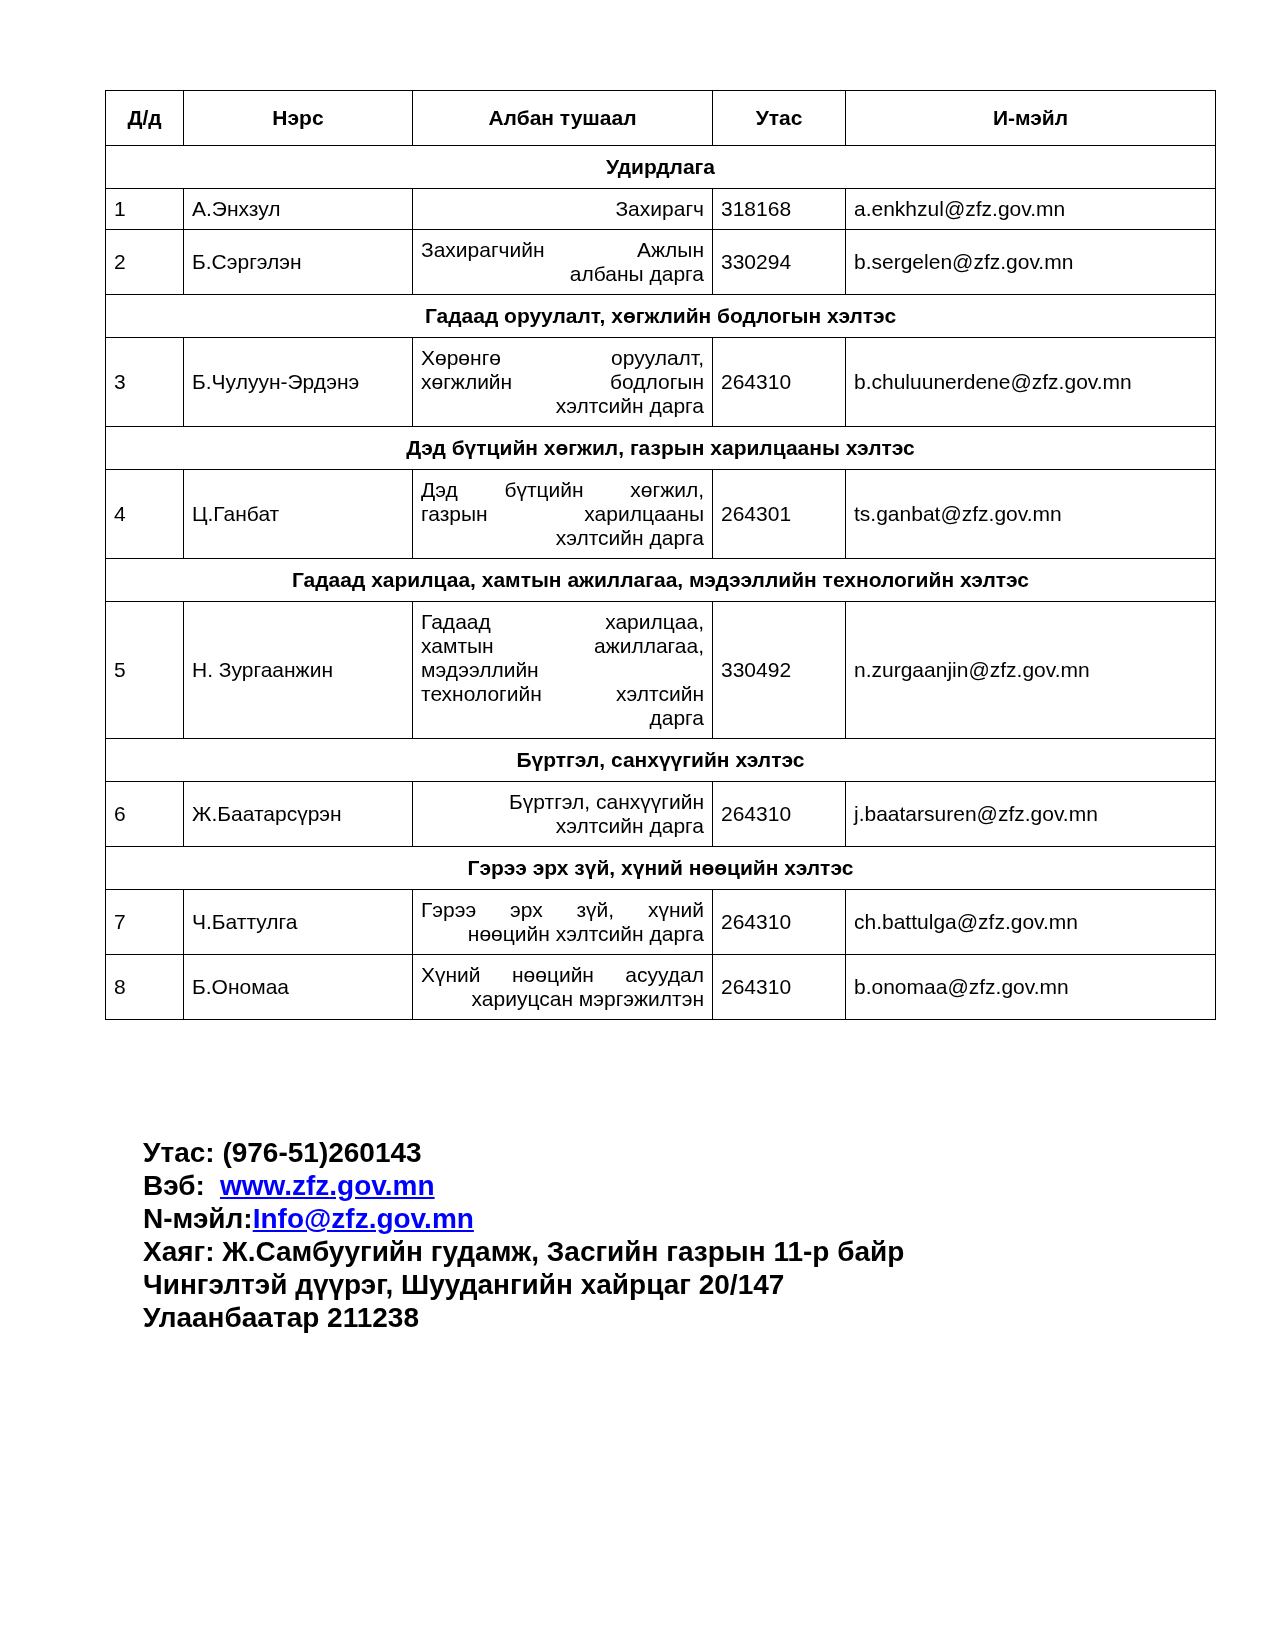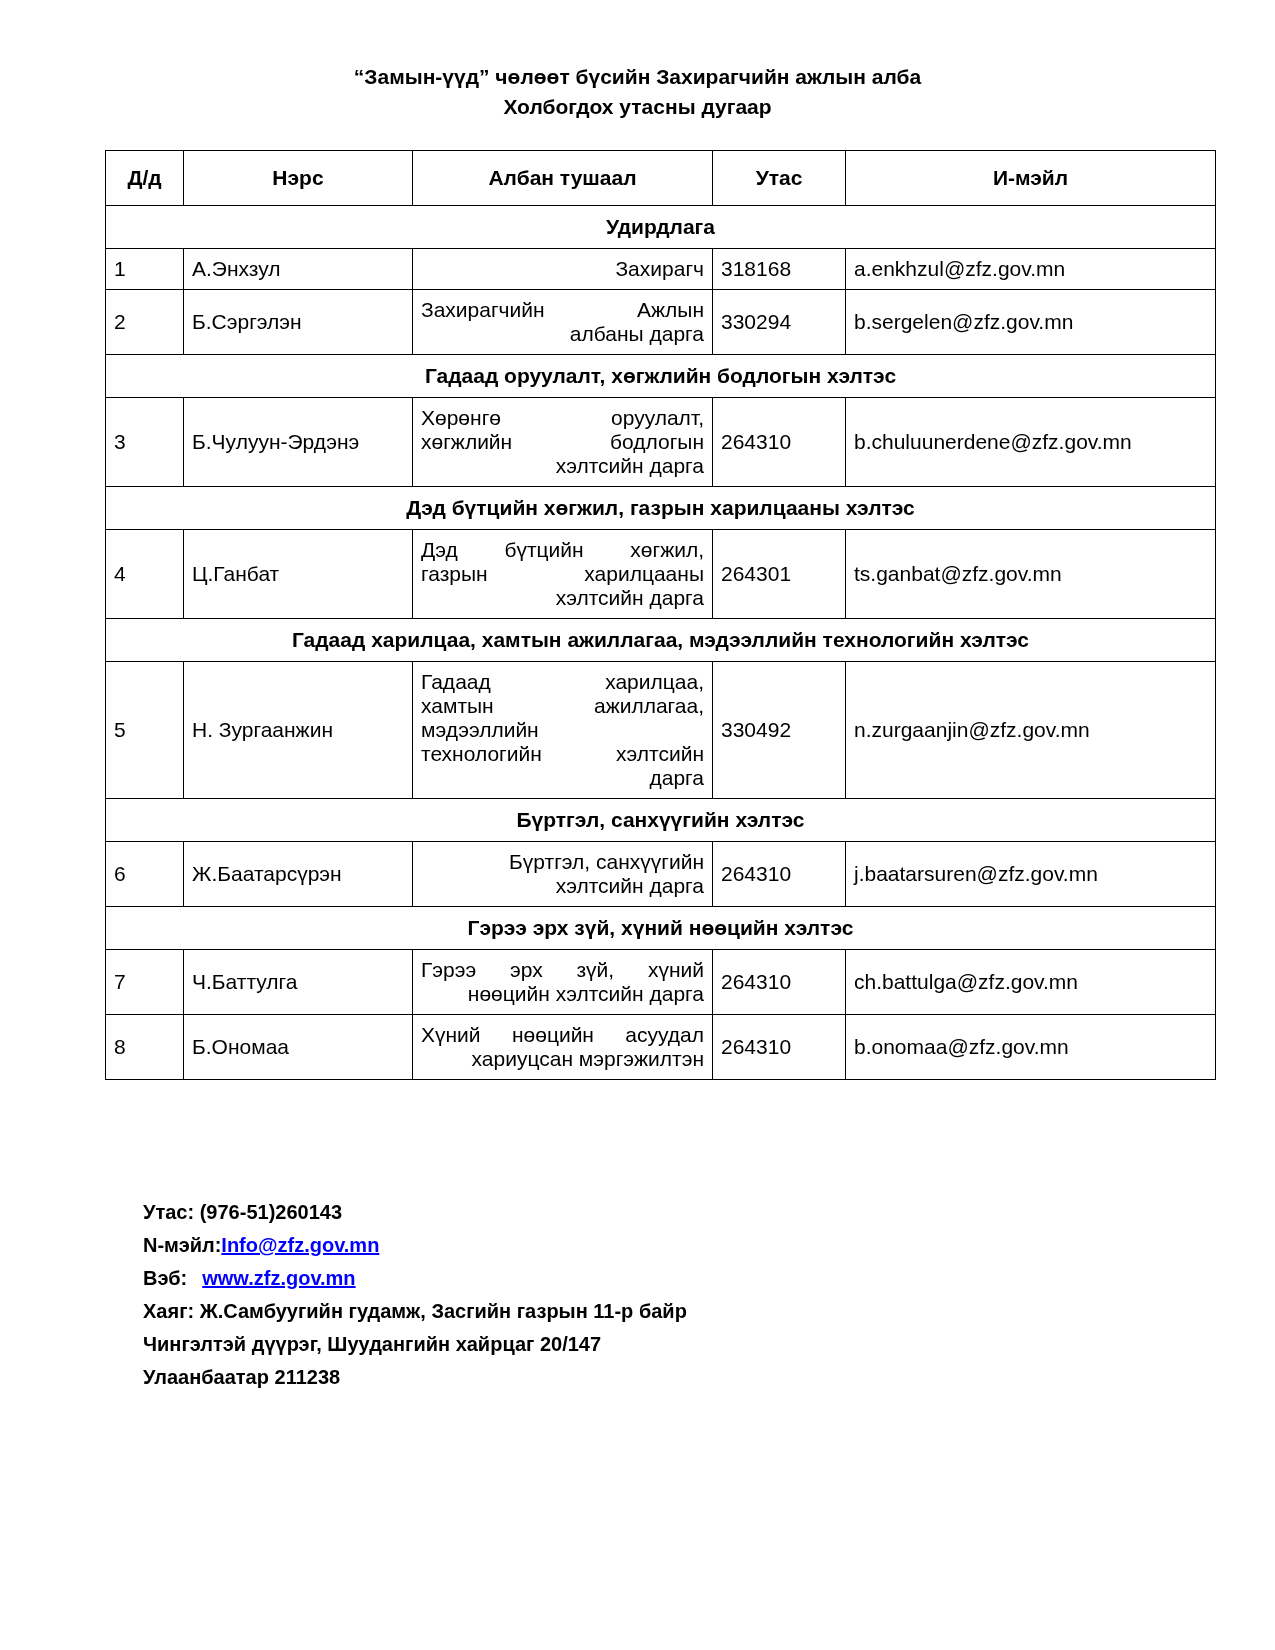--- a/index.html
+++ b/index.html
@@ -53,39 +53,35 @@
   td.ph  { padding-left: 9px; }
   td.em  { padding-left: 11px; }
   .pos .line { text-align: right; }
   .pos .line.jl {
     text-align: justify;
     text-align-last: justify;
   }
   .footer {
     margin: 116px 0 0 143px;
     font-weight: bold;
-    font-size: 20px;
+    font-size: 28px;
     line-height: 33px;
   }
   .footer a.lnk {
     font-weight: bold;
     text-decoration: underline;
     cursor: pointer;
   }
   .footer a.lnk.web { margin-left: 15px; }
 </style>
 </head>
 <body>
 
 <div class="page">
 
-  <div class="title">
-    <div>“Замын-үүд” чөлөөт бүсийн Захирагчийн ажлын алба</div>
-    <div>Холбогдох утасны дугаар</div>
-  </div>
 
   <table class="contacts">
     <colgroup>
       <col style="width:78px">
         <col style="width:229px">
         <col style="width:300px">
         <col style="width:133px">
         <col style="width:370px">
     </colgroup>
 
@@ -213,23 +209,23 @@
       <td class="ph">264310</td>
       <td class="em">b.onomaa@zfz.gov.mn</td>
     </tr>
 
   </tbody>
     </table>
 
   <div class="footer">
     <div>Утас: (976-51)260143</div>
     <div>
-      <span>N-мэйл:</span><a class="lnk" style="color: rgb(0, 0, 255);">Info@zfz.gov.mn</a>
+      <span>Вэб:</span><a class="lnk web" style="color: rgb(0, 0, 255);">www.zfz.gov.mn</a>
     </div>
     <div>
-      <span>Вэб:</span><a class="lnk web" style="color: rgb(0, 0, 255);">www.zfz.gov.mn</a>
+      <span>N-мэйл:</span><a class="lnk" style="color: rgb(0, 0, 255);">Info@zfz.gov.mn</a>
     </div>
     <div>Хаяг: Ж.Самбуугийн гудамж, Засгийн газрын 11-р байр</div>
     <div>Чингэлтэй дүүрэг, Шуудангийн хайрцаг 20/147</div>
     <div>Улаанбаатар 211238</div>
   </div>
 
 </div>
 
 </body></html>

